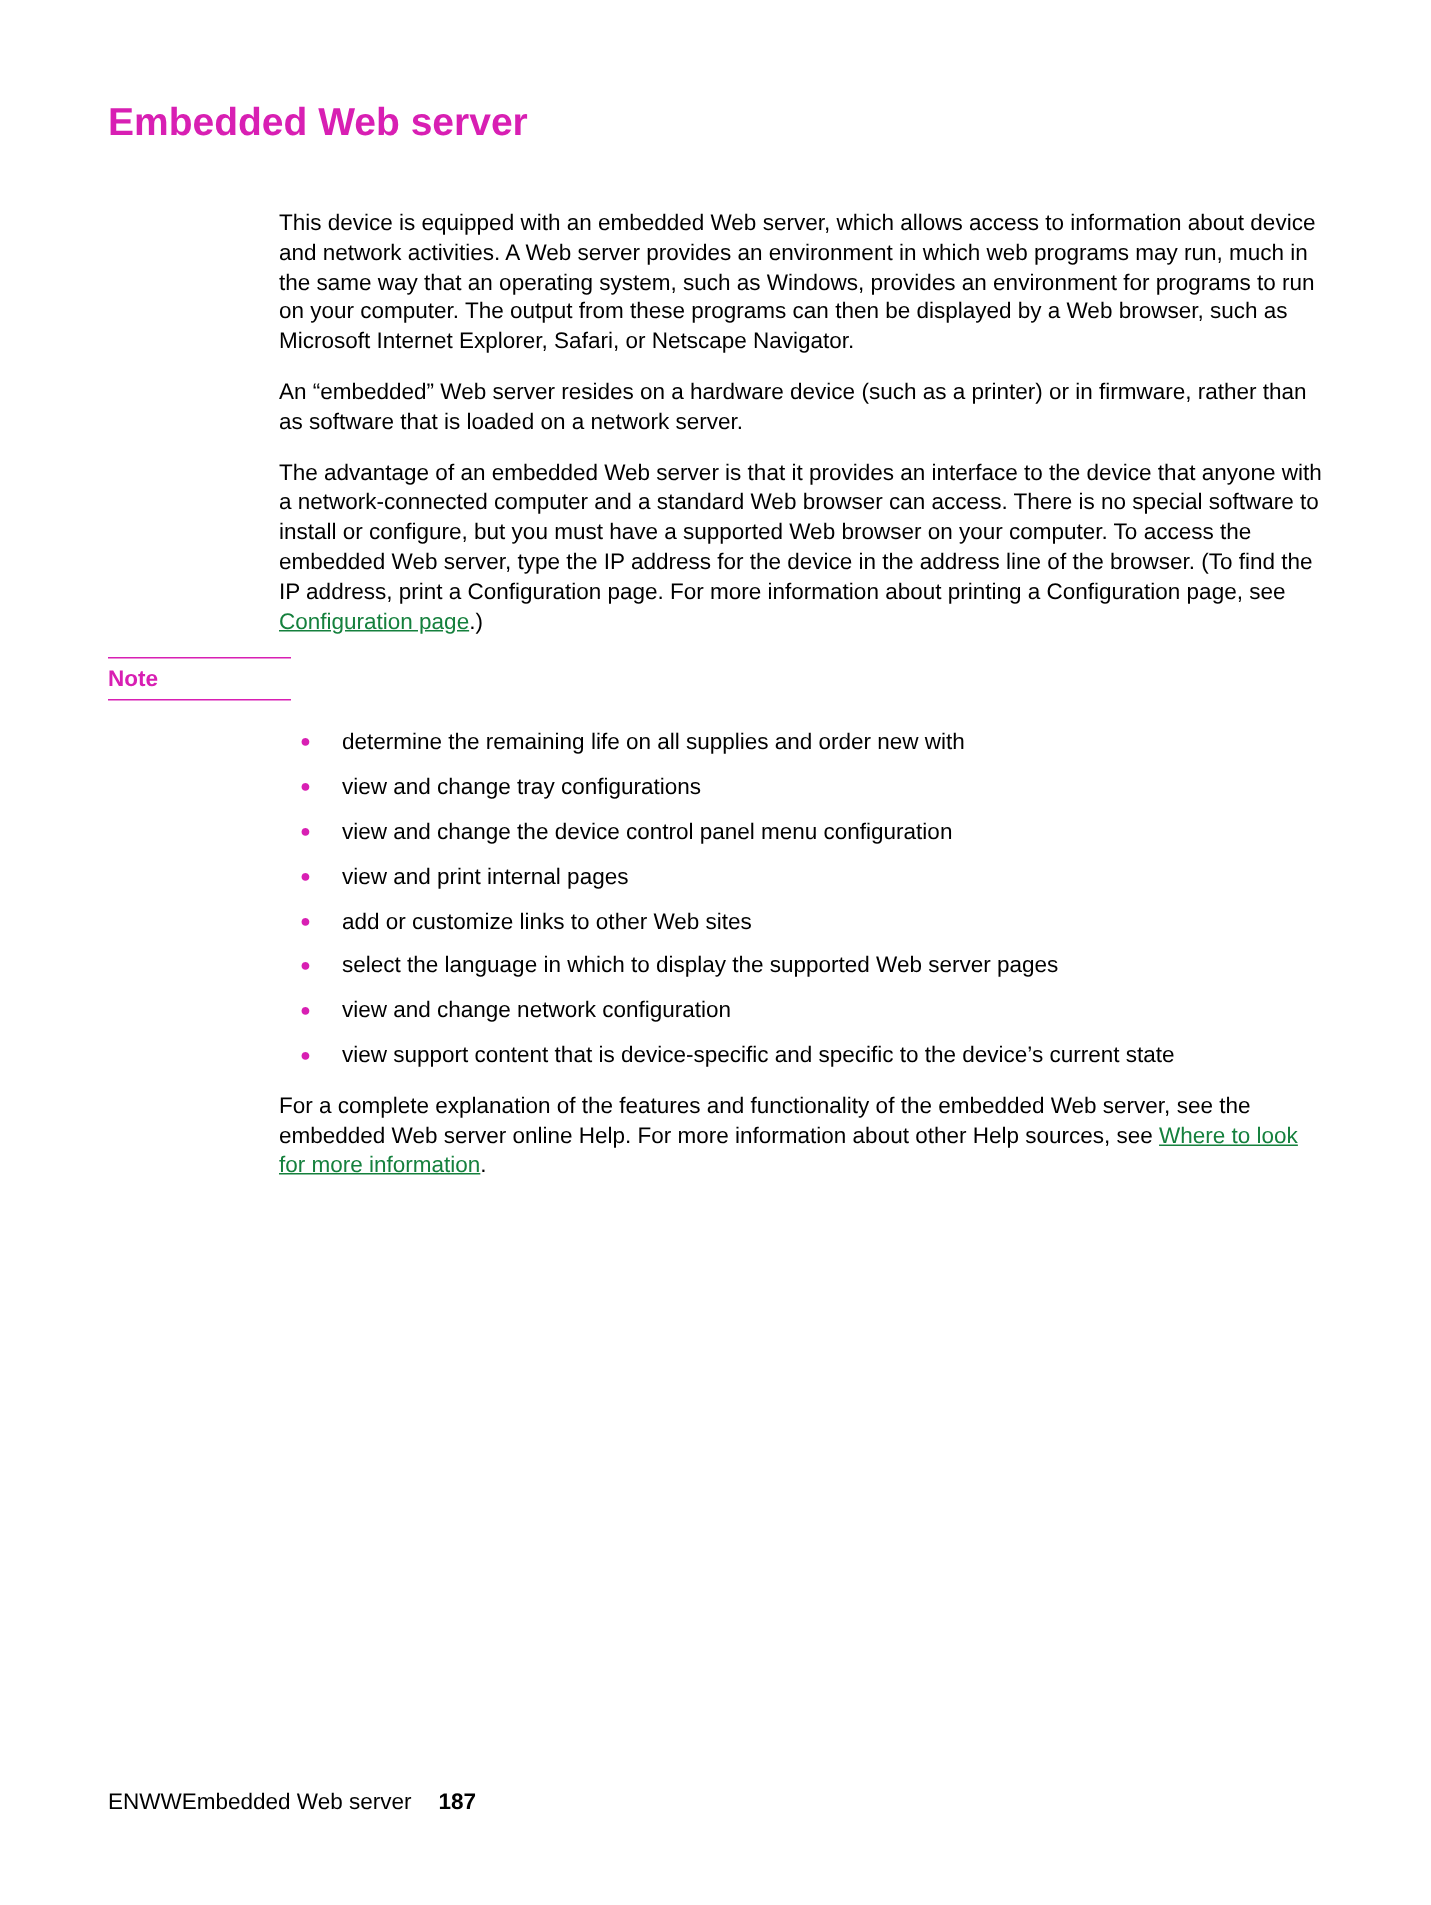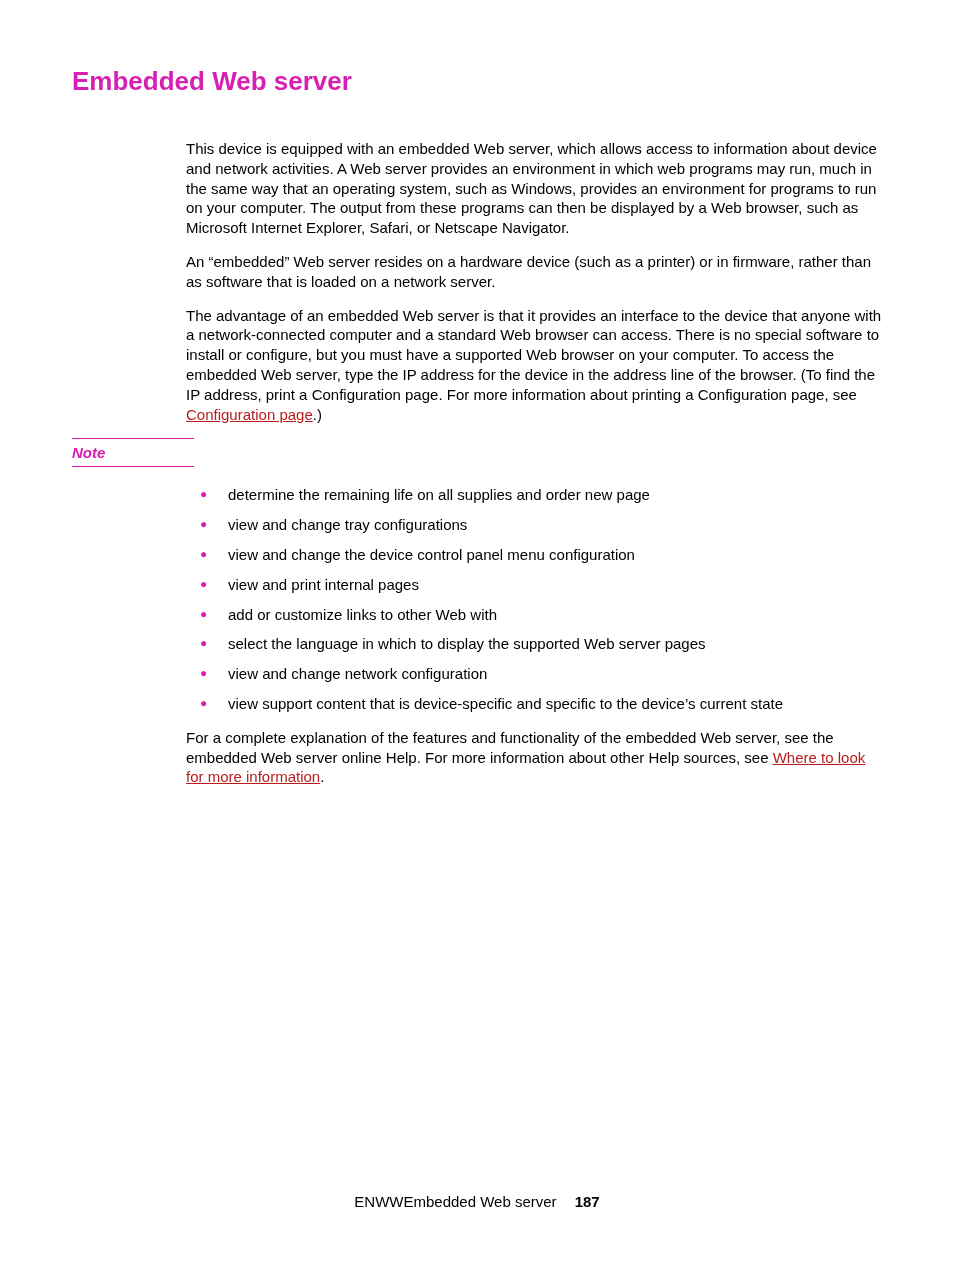--- a/index.html
+++ b/index.html
@@ -46,21 +46,20 @@
     .note-label {
       color: #d81fb3;
       font-weight: bold;
       font-size: 15px;
       border-top: 1.5px solid #d81fb3;
       border-bottom: 1.5px solid #d81fb3;
       width: 122px;
       padding: 6px 0 6px 0;
       display: block;
       line-height: 1;
-      font-style: italic;
     }
     .note-body {
       flex: 1;
       line-height: 1.32;
       padding-top: 6px;
     }
     .sub-heading {
       font-size: 21px;
       font-weight: bold;
       margin-top: 40px;
@@ -79,29 +78,29 @@
     .bullet-list li::before {
       content: "●";
       color: #d81fb3;
       position: absolute;
       left: 14px;
       top: 0;
       font-size: 12px;
       line-height: 1.6;
     }
     .link {
-      color: #b91c1c;
+      color: #15803d;
     }
     .footer {
       position: absolute;
       bottom: 60px;
       left: 72px;
       right: 72px;
       display: flex;
-      justify-content: center;
+      justify-content: flex-start;
       font-size: 15px;
     }
     .footer-right {
       display: flex;
       gap: 18px;
     }
     .page-num {
       font-weight: bold;
     }
   </style>
@@ -120,25 +119,25 @@
   </div>
 
   <div class="note-row">
     <div class="note-label-wrap">
       <span class="note-label">Note</span>
     </div>
   </div>
 
   <div class="content-block">
     <ul class="bullet-list">
-      <li>determine the remaining life on all supplies and order new page</li>
+      <li>determine the remaining life on all supplies and order new with</li>
       <li>view and change tray configurations</li>
       <li>view and change the device control panel menu configuration</li>
       <li>view and print internal pages</li>
-      <li>add or customize links to other Web with</li>
+      <li>add or customize links to other Web sites</li>
       <li>select the language in which to display the supported Web server pages</li>
       <li>view and change network configuration</li>
       <li>view support content that is device-specific and specific to the device’s current state</li>
     </ul>
     <p class="para">
       <span>For a complete explanation of the features and functionality of the embedded Web server, see the embedded Web server online Help. For more information about other Help sources, see </span><a href="#" class="link">Where to look for more information</a><span>.</span>
     </p>
   </div>
 </div>
 

